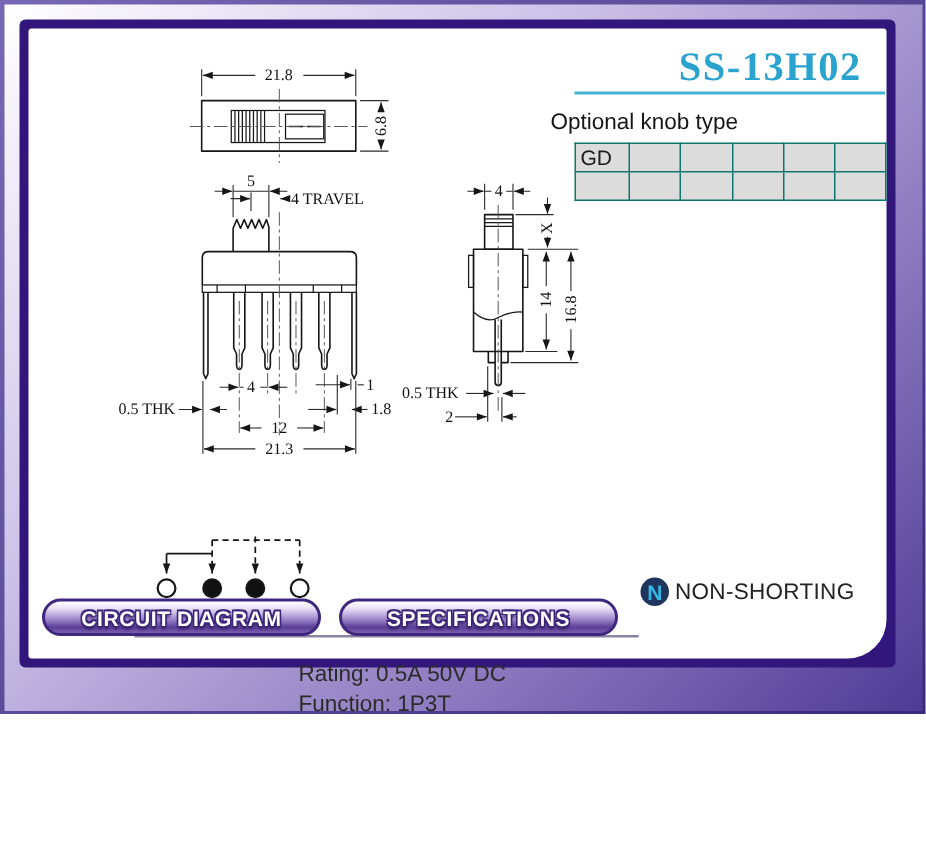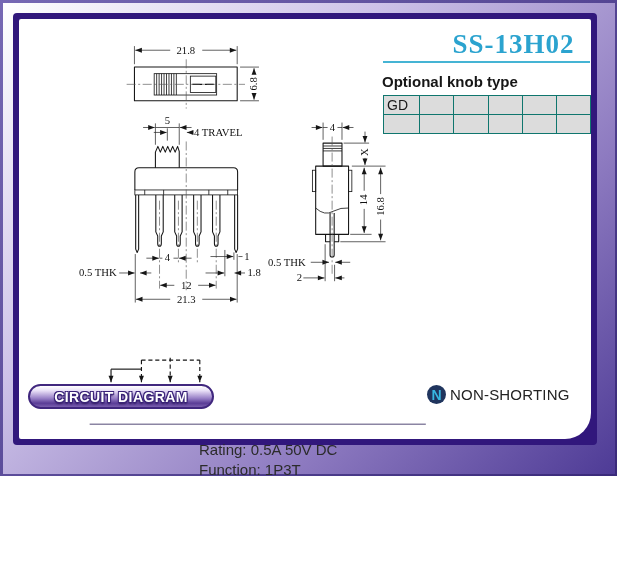--- a/index.html
+++ b/index.html
@@ -11,28 +11,28 @@
   .ring  { position:absolute; inset:13px 20px 31px 13px; background:#31177c; border-radius:4px; }
   .content { position:absolute; inset:19px 26px 37px 19px; background:#ffffff;
              border-radius:2px 2px 26px 2px; }
   .content svg.drawing { position:absolute; left:0; top:0; width:100%; height:100%; }
 
   .abs { position:absolute; }
   .title { left:376px; top:10px; width:227px; padding-left:10px; box-sizing:border-box;
            text-align:center; font-family:"Liberation Serif",serif; font-weight:bold;
            font-size:27px; letter-spacing:1px; color:#2ba3cf; }
   .title-rule { left:364px; top:42px; width:207px; height:2px; background:#45b4d4; }
-  .knob-label { left:363px; top:54px; font-size:15px; color:#161616;font-weight:bold; }
+  .knob-label { left:348px; top:54px; font-size:15px; color:#161616; }
   .knob-table { left:364px; top:76px; border-collapse:collapse; }
   .knob-table td { width:33.5px; height:18px; background:#dcdcdc; border:1px solid #0f766e;
                    font-size:14px; color:#1a1a1a; padding:0 0 0 3px; }
 
   .pill { height:25px; width:186px; border-radius:13px; box-sizing:border-box;
           border:2px solid #40277e; display:flex; align-items:center; justify-content:center;
-          background:linear-gradient(180deg,#ffffff 0%,#e9e0f7 22%,#9a82c8 58%,#5a3d96 82%,#7a5fae 100%); }
+          background:linear-gradient(180deg,#ffffff 0%,#e9e0f7 22%,#9a82c8 58%,#5a3d96 82%,#7a5fae 100%);margin-top:15px; }
   .pill span { color:#fff; font-weight:bold; font-size:14px; letter-spacing:.4px;
           text-shadow:1px 1px 0 #3a2378,-1px -1px 0 #3a2378,1px -1px 0 #3a2378,-1px 1px 0 #3a2378,0 2px 2px #2a1758; }
   .pill-circuit { left:9px; top:365px; }
   .pill-specs { left:207px; top:365px; }
 
   .nicon { left:408px; top:366px; width:19px; height:19px; border-radius:50%;
            background:#20355e; color:#37b8e2; font-weight:bold; font-size:14px;
            display:flex; align-items:center; justify-content:center; }
   .nonshort { left:431px; top:366px; height:19px; line-height:19px; font-size:15px;
               color:#232323; letter-spacing:.2px; }
@@ -211,20 +211,23 @@
           <td></td>
           <td></td>
           <td></td>
         </tr>
       </tbody>
     </table>
 
     <div class="abs pill pill-circuit">
       <span>CIRCUIT DIAGRAM</span>
     </div>
+    <div class="abs pill pill-specs">
+      <span>SPECIFICATIONS</span>
+    </div>
 
     <div class="abs nicon">
       <span>N</span>
     </div>
     <div class="abs nonshort">NON-SHORTING</div>
 
     <div class="abs specs-text">
       <div>Rating: 0.5A 50V DC</div>
       <div>Function: 1P3T</div>
     </div>

